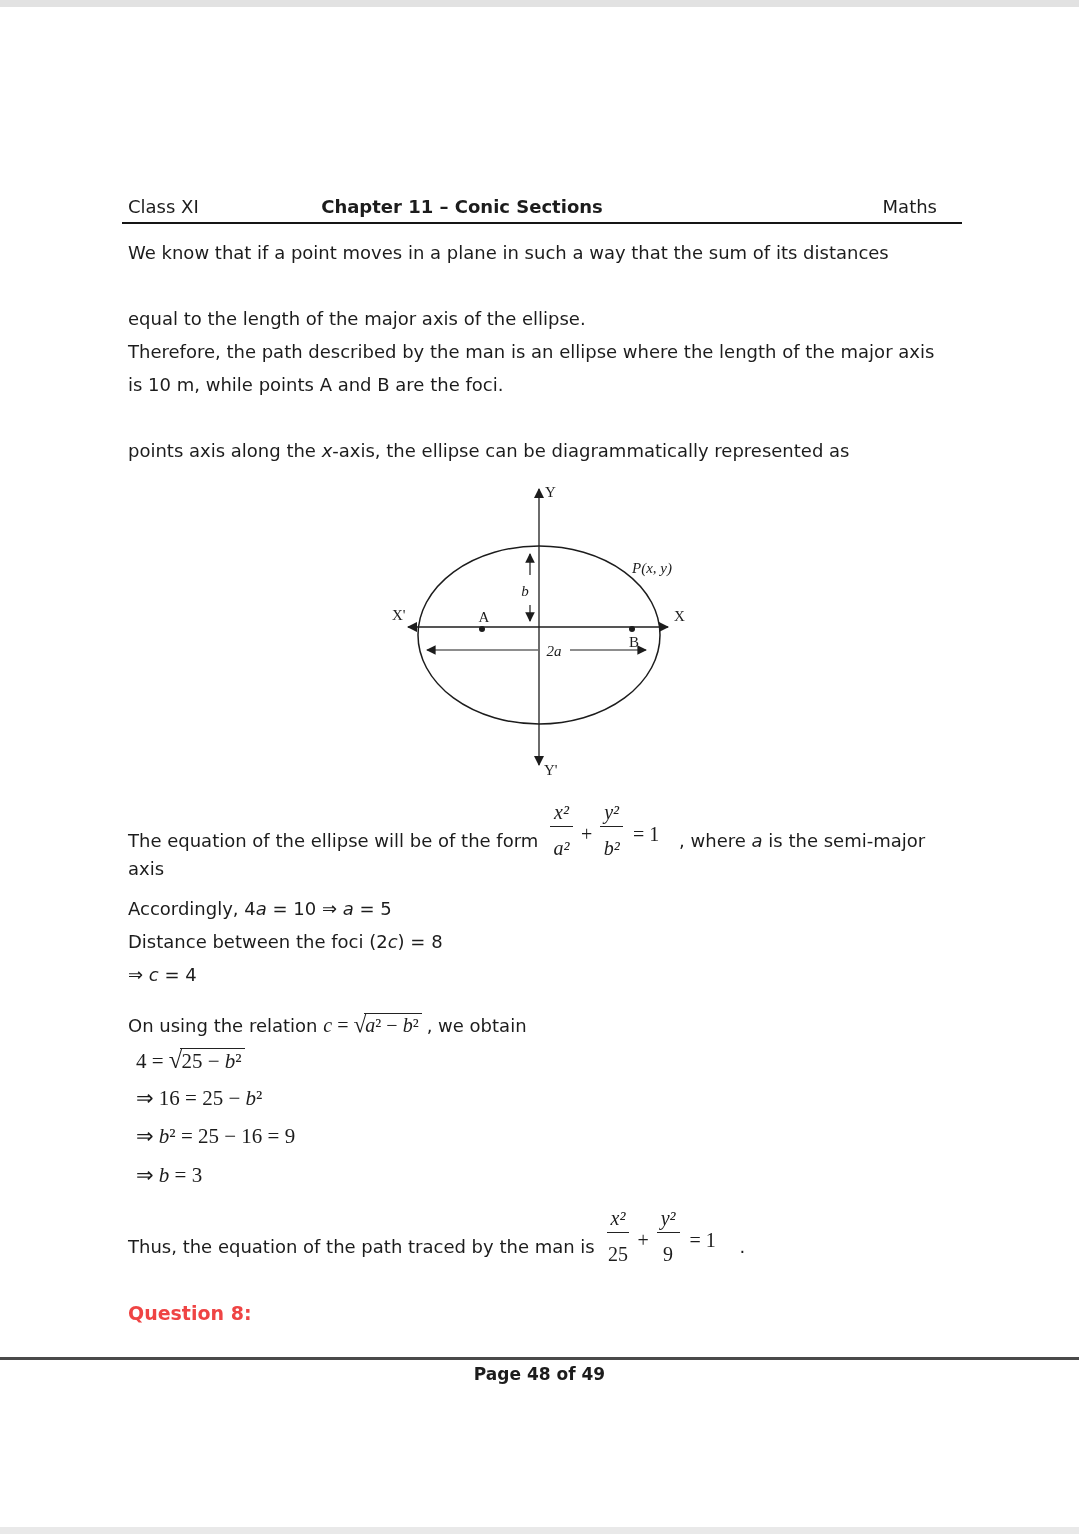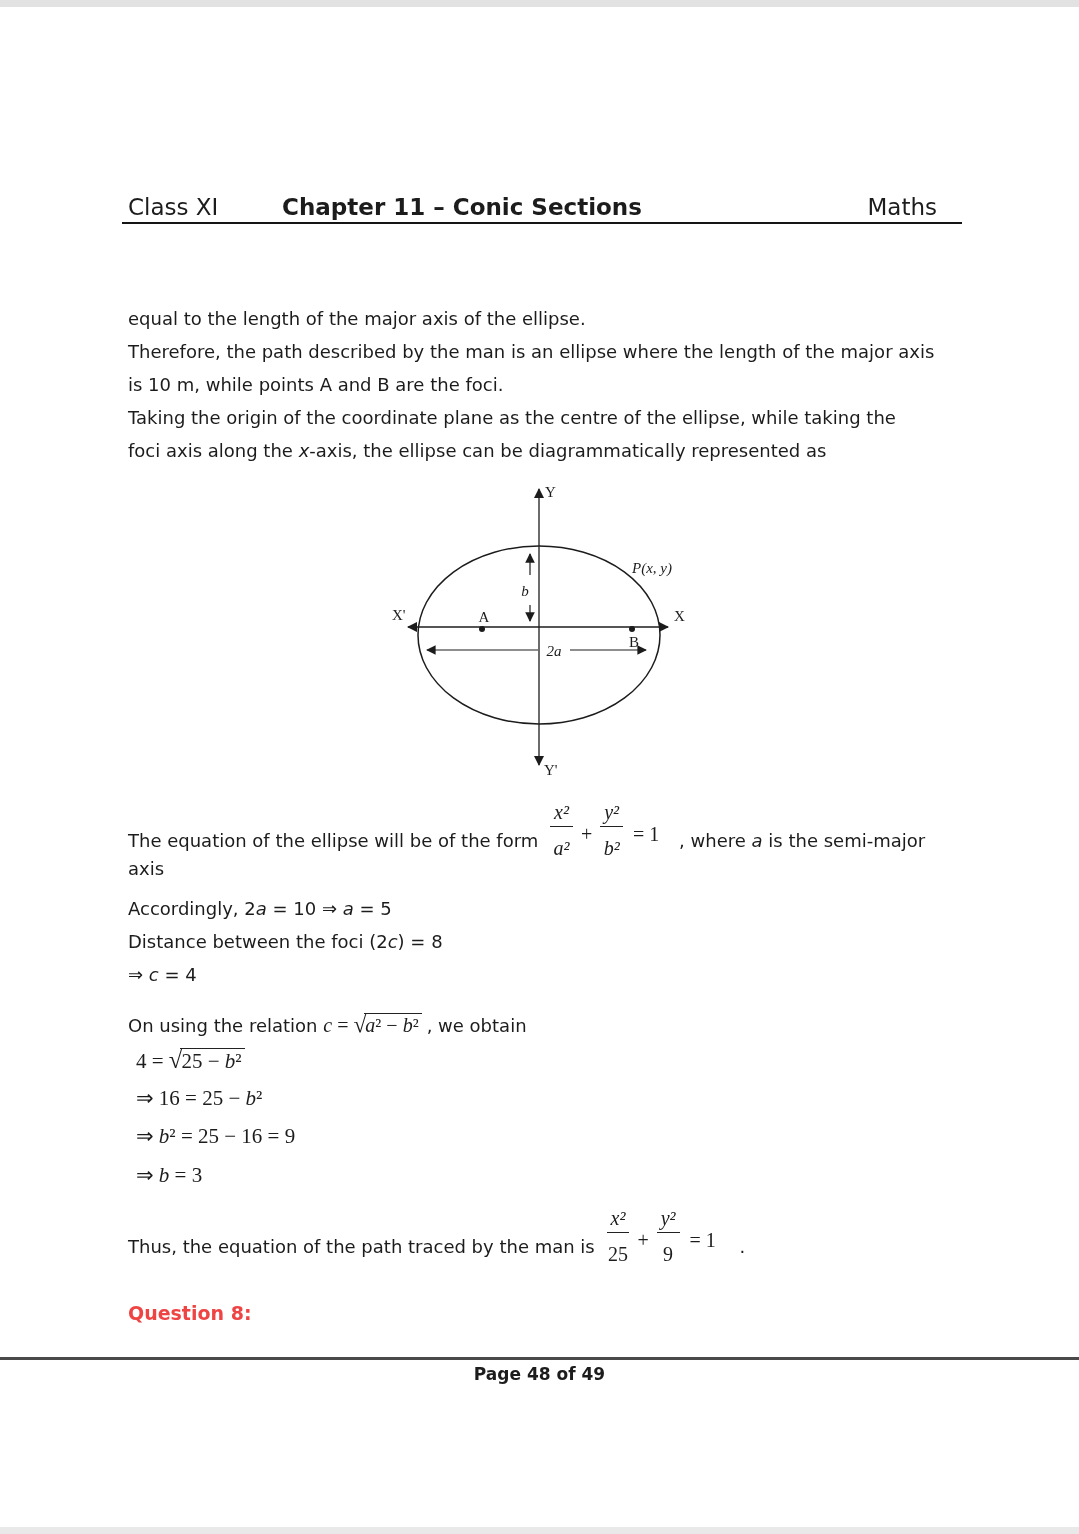--- a/index.html
+++ b/index.html
@@ -5,21 +5,21 @@
   html,body { margin:0; padding:0; background:#ffffff; }
   .page {
     position:relative; width:1079px; height:1534px; background:#ffffff;
     font-family:"DejaVu Sans", sans-serif; color:#1c1c1c; overflow:hidden;
   }
   .abs { position:absolute; }
   .strip { position:absolute; left:0; width:1079px; }
   .strip.top { top:0; height:7px; background:#e2e2e2; }
   .strip.bottom { top:1527px; height:7px; background:#e9e9e9; }
 
-  .hdr { position:absolute; top:196px; font-size:23px; line-height:22px; white-space:nowrap; }
+  .hdr { position:absolute; top:196px; font-size:18px; line-height:22px; white-space:nowrap; }
   .hdr.center { left:0; width:924px; text-align:center; font-weight:bold; }
   .hdr-rule { position:absolute; top:222px; left:122px; width:840px; height:2px; background:#151515; }
 
   .tline { position:absolute; left:128px; font-size:18px; line-height:33px; white-space:nowrap; }
   .tline i { font-style:italic; }
 
   .math { font-family:"Liberation Serif", serif; }
   .math i { font-style:italic; }
   .mline { position:absolute; left:136px; font-size:21px; line-height:22px; white-space:nowrap; font-family:"Liberation Serif", serif; }
 
@@ -50,25 +50,25 @@
 
 <div class="page">
 
   <div class="strip top"></div>
 
   <div class="hdr" style="left:128px;">Class XI</div>
   <div class="hdr center">Chapter 11 – Conic Sections</div>
   <div class="hdr" style="right:142px;">Maths</div>
   <div class="hdr-rule"></div>
 
+  <div class="tline" style="top:236px"><span>We know that if a point moves in a plane in such a way that the sum of its distances</span></div>
   <div class="tline" style="top:302px"><span>equal to the length of the major axis of the ellipse.</span></div>
   <div class="tline" style="top:335px"><span>Therefore, the path described by the man is an ellipse where the length of the major axis</span></div>
   <div class="tline" style="top:368px"><span>is 10 m, while points A and B are the foci.</span></div>
-  <div class="tline" style="top:401px"><span>Taking the origin of the coordinate plane as the centre of the ellipse, while taking the</span></div>
-  <div class="tline" style="top:434px"><span>foci axis along the </span><i>x</i><span>-axis, the ellipse can be diagrammatically represented as</span></div>
+  <div class="tline" style="top:434px"><span>points axis along the </span><i>x</i><span>-axis, the ellipse can be diagrammatically represented as</span></div>
 
   <svg class="abs" style="left:388px; top:475px;" width="332" height="312" viewBox="0 0 332 312">
     <defs>
       <marker id="ah" viewBox="0 0 10 10" refX="9" refY="5" markerWidth="8" markerHeight="8" orient="auto">
         <path d="M0,0 L10,5 L0,10 z" fill="#1c1c1c"></path>
       </marker>
     </defs>
 
     <ellipse cx="151" cy="160" rx="121" ry="89" fill="none" stroke="#1c1c1c" stroke-width="1.5"></ellipse>
 
@@ -104,21 +104,21 @@
       <span class="num it">x²</span>
       <span class="den it">a²</span>
     </span><span class="frac" style="margin:0"><span class="op">+</span></span><span class="frac">
       <span class="num it">y²</span>
       <span class="den it">b²</span>
     </span><span class="frac" style="margin:0 14px 0 0"><span class="rhs">= 1</span></span>
     <span><span>, where </span><i>a</i><span> is the semi-major</span></span>
   </div>
   <div class="tline" style="top:852px">axis</div>
 
-  <div class="tline" style="top:892px"><span>Accordingly, 2</span><i>a</i><span> = 10 ⇒ </span><i>a</i><span> = 5</span></div>
+  <div class="tline" style="top:892px"><span>Accordingly, 4</span><i>a</i><span> = 10 ⇒ </span><i>a</i><span> = 5</span></div>
   <div class="tline" style="top:925px"><span>Distance between the foci (2</span><i>c</i><span>) = 8</span></div>
   <div class="tline" style="top:958px"><span>⇒ </span><i>c</i><span> = 4</span></div>
 
   <div class="tline" style="top:1008px">
     <span>On using the relation</span>
     <span class="math inline-math">
       <span><i>c</i><span> = </span></span><span class="sqrt"><span class="surd">√</span><span class="rad"><i>a</i><span>² − </span><i>b</i><span>²</span></span></span>
     </span>
     <span>, we obtain</span>
   </div>

